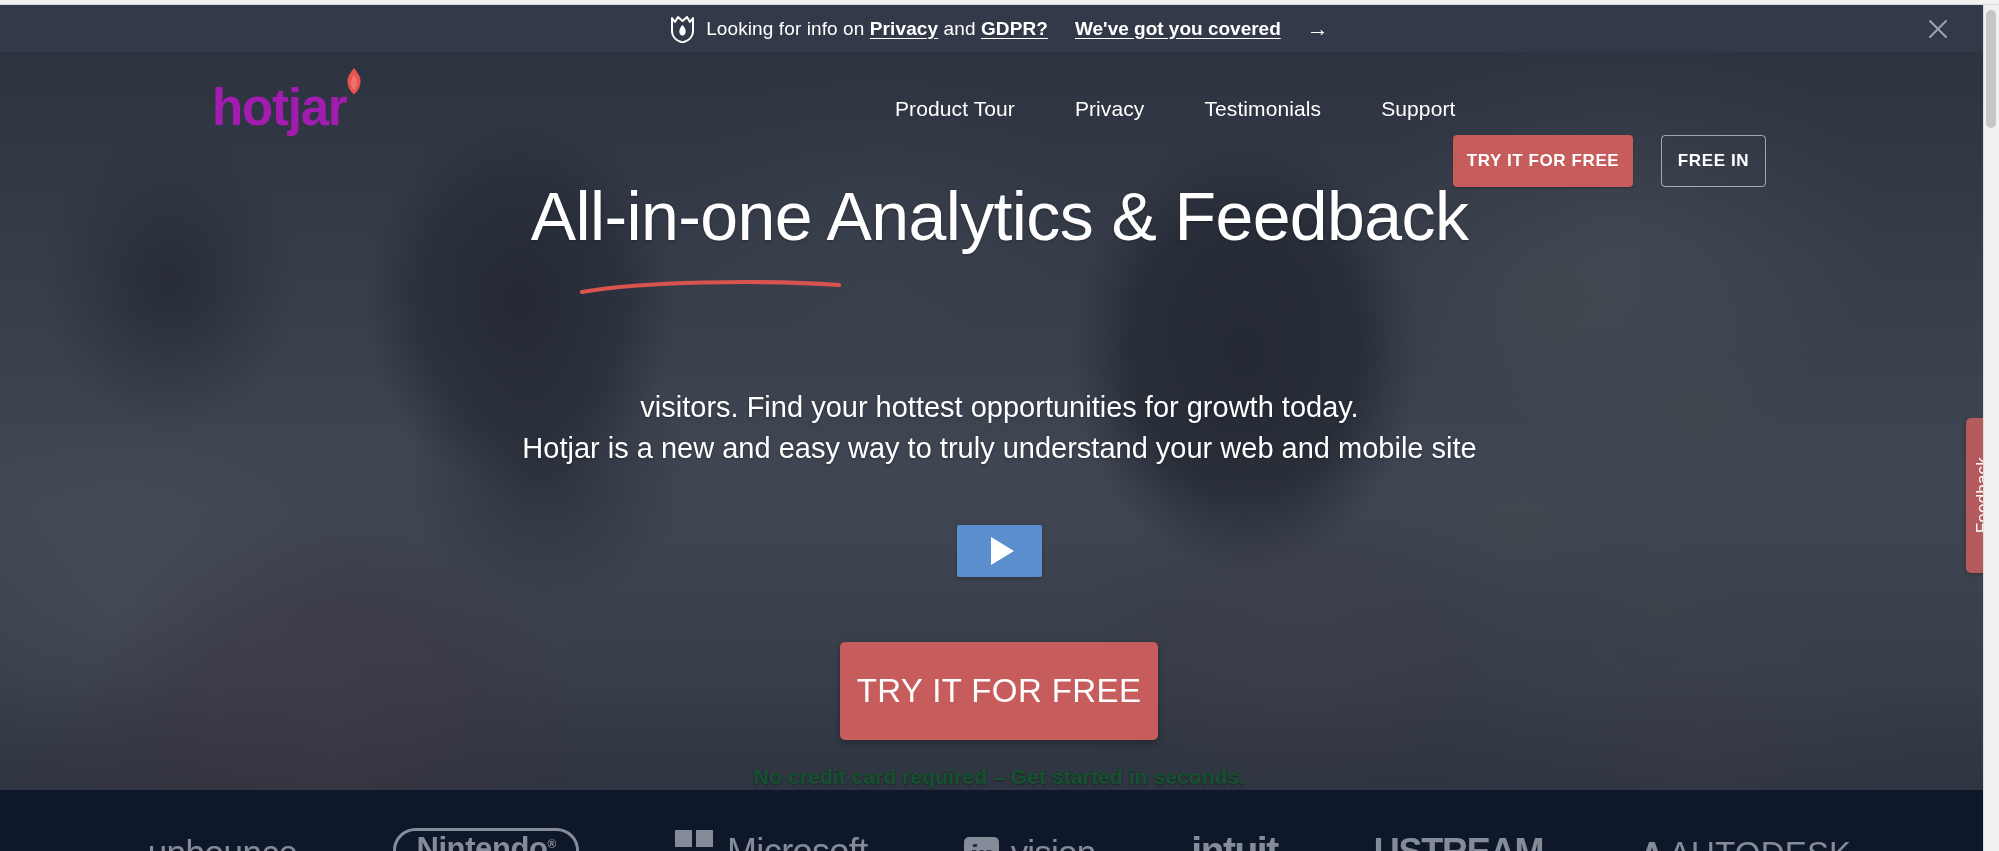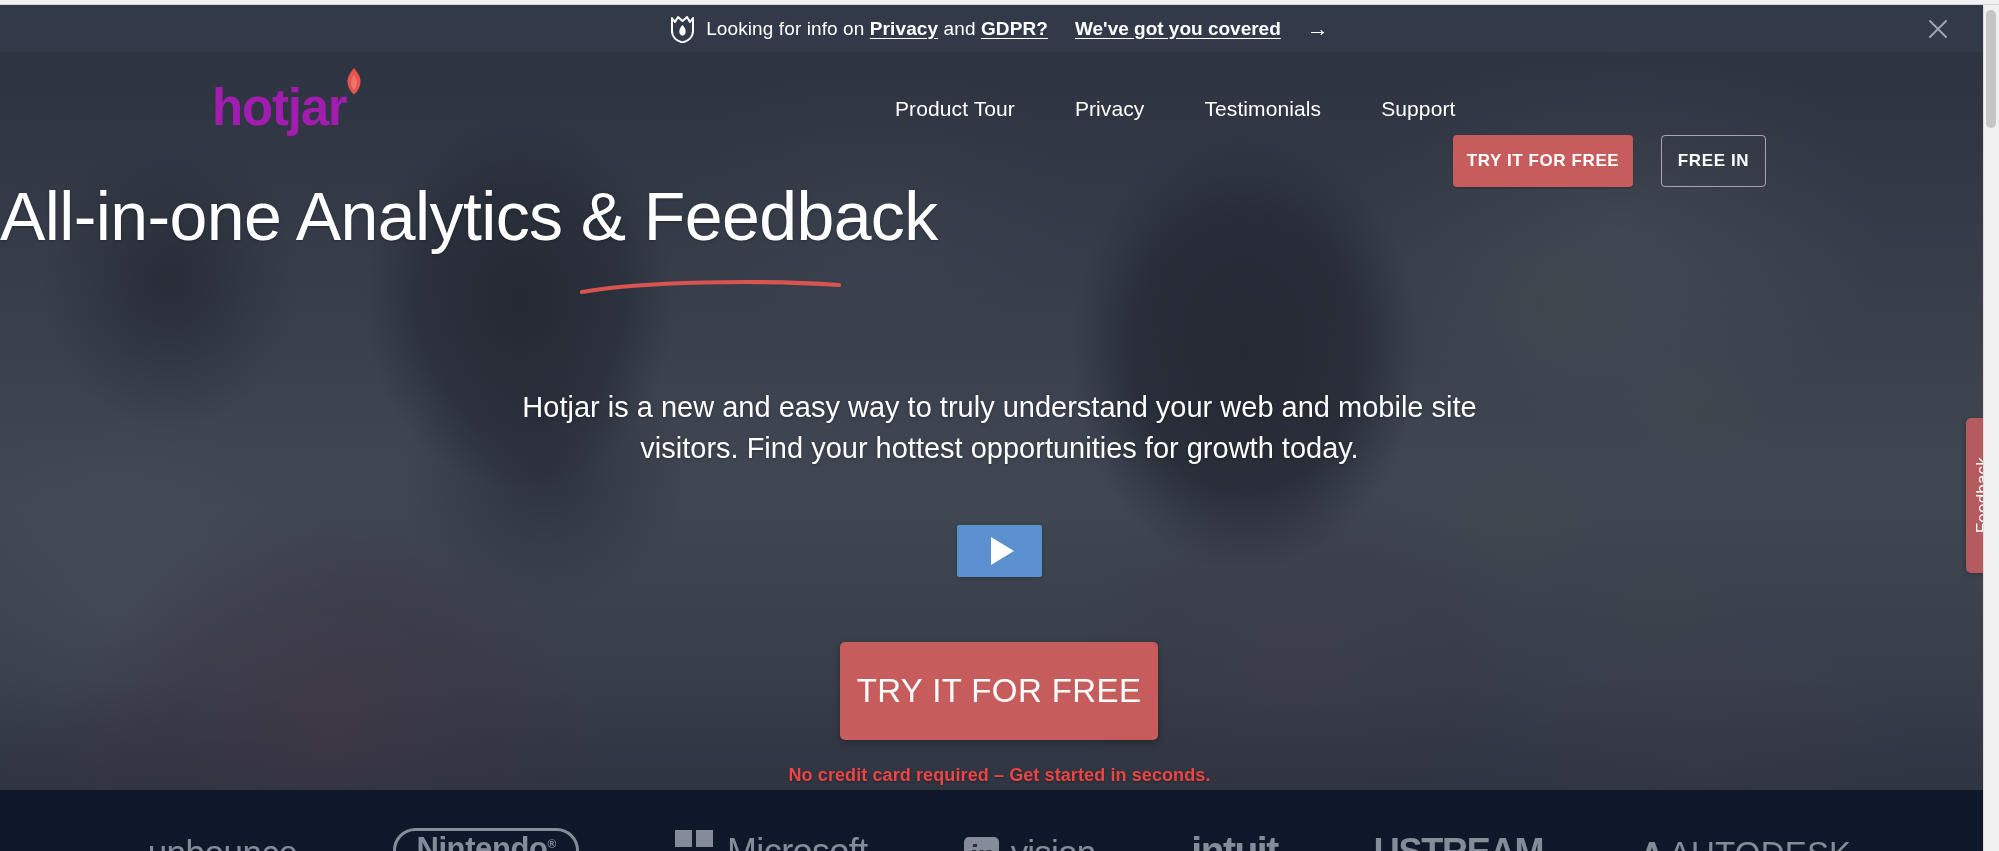--- a/index.html
+++ b/index.html
@@ -146,21 +146,21 @@
     width:105px; height:52px;
     background:transparent; color:#ffffff;
     border:1px solid rgba(255,255,255,.55); border-radius:4px;
     font-family:"Liberation Sans", sans-serif;
     font-size:17px; font-weight:bold; letter-spacing:.6px;
     cursor:pointer;
     display:flex; align-items:center; justify-content:center;
   }
 
   
-  .headline-wrap { position:absolute; top:128px; left:0; width:1999px; }
+  .headline-wrap { position:absolute; top:128px; left:0; width:1999px; text-align:center; }
   .headline {
     color:#ffffff; font-size:68px; font-weight:normal;
     letter-spacing:-.6px; line-height:1.08;
     text-shadow:0 1px 3px rgba(0,0,0,.28);
   }
   .headline-underline {
     position:absolute; left:580px; top:226px;
     width:262px; height:18px;
     pointer-events:none;
   }
@@ -197,22 +197,22 @@
     border:none; border-radius:5px;
     font-family:"Liberation Sans", sans-serif;
     font-size:33px; letter-spacing:.4px;
     cursor:pointer;
     display:flex; align-items:center; justify-content:center;
     box-shadow:0 3px 7px rgba(0,0,0,.30);
   }
 
   .nocard {
     position:absolute; top:713px; left:0; width:1999px;
-    text-align:center; color:#ef4444;
-    font-size:18px; font-weight:bold; letter-spacing:.1px;
+    text-align:center; color:#14532d;
+    font-size:21px; font-weight:bold; letter-spacing:.1px;
     text-shadow:0 1px 2px rgba(0,0,0,.35);
   }
 
   
   .logo-strip {
     position:absolute; left:0; top:790px;
     width:1999px; height:61px;
     background:#0f172a;
     z-index:20;
     overflow:hidden;
@@ -344,22 +344,22 @@
       <div class="headline-wrap">
         <h1 class="headline">All-in-one Analytics &amp; Feedback</h1>
       </div>
       <span class="headline-underline">
         <svg viewBox="0 0 262 18" width="262" height="18" aria-hidden="true" preserveAspectRatio="none">
           <path d="M2 14 C62 3.5 180 1.5 259 7" fill="none" stroke="#d9534f" stroke-width="4.2" stroke-linecap="round"></path>
         </svg>
       </span>
 
       <div class="subhead">
+        <div>visitors. Find your hottest opportunities for growth today.</div>
         <div>Hotjar is a new and easy way to truly understand your web and mobile site</div>
-        <div>visitors. Find your hottest opportunities for growth today.</div>
       </div>
 
       <button class="video-play">
         <span class="play-triangle"></span>
       </button>
 
       <button class="btn-try-main">TRY IT FOR FREE</button>
 
       <div class="nocard">No credit card required – Get started in seconds.</div>
 

